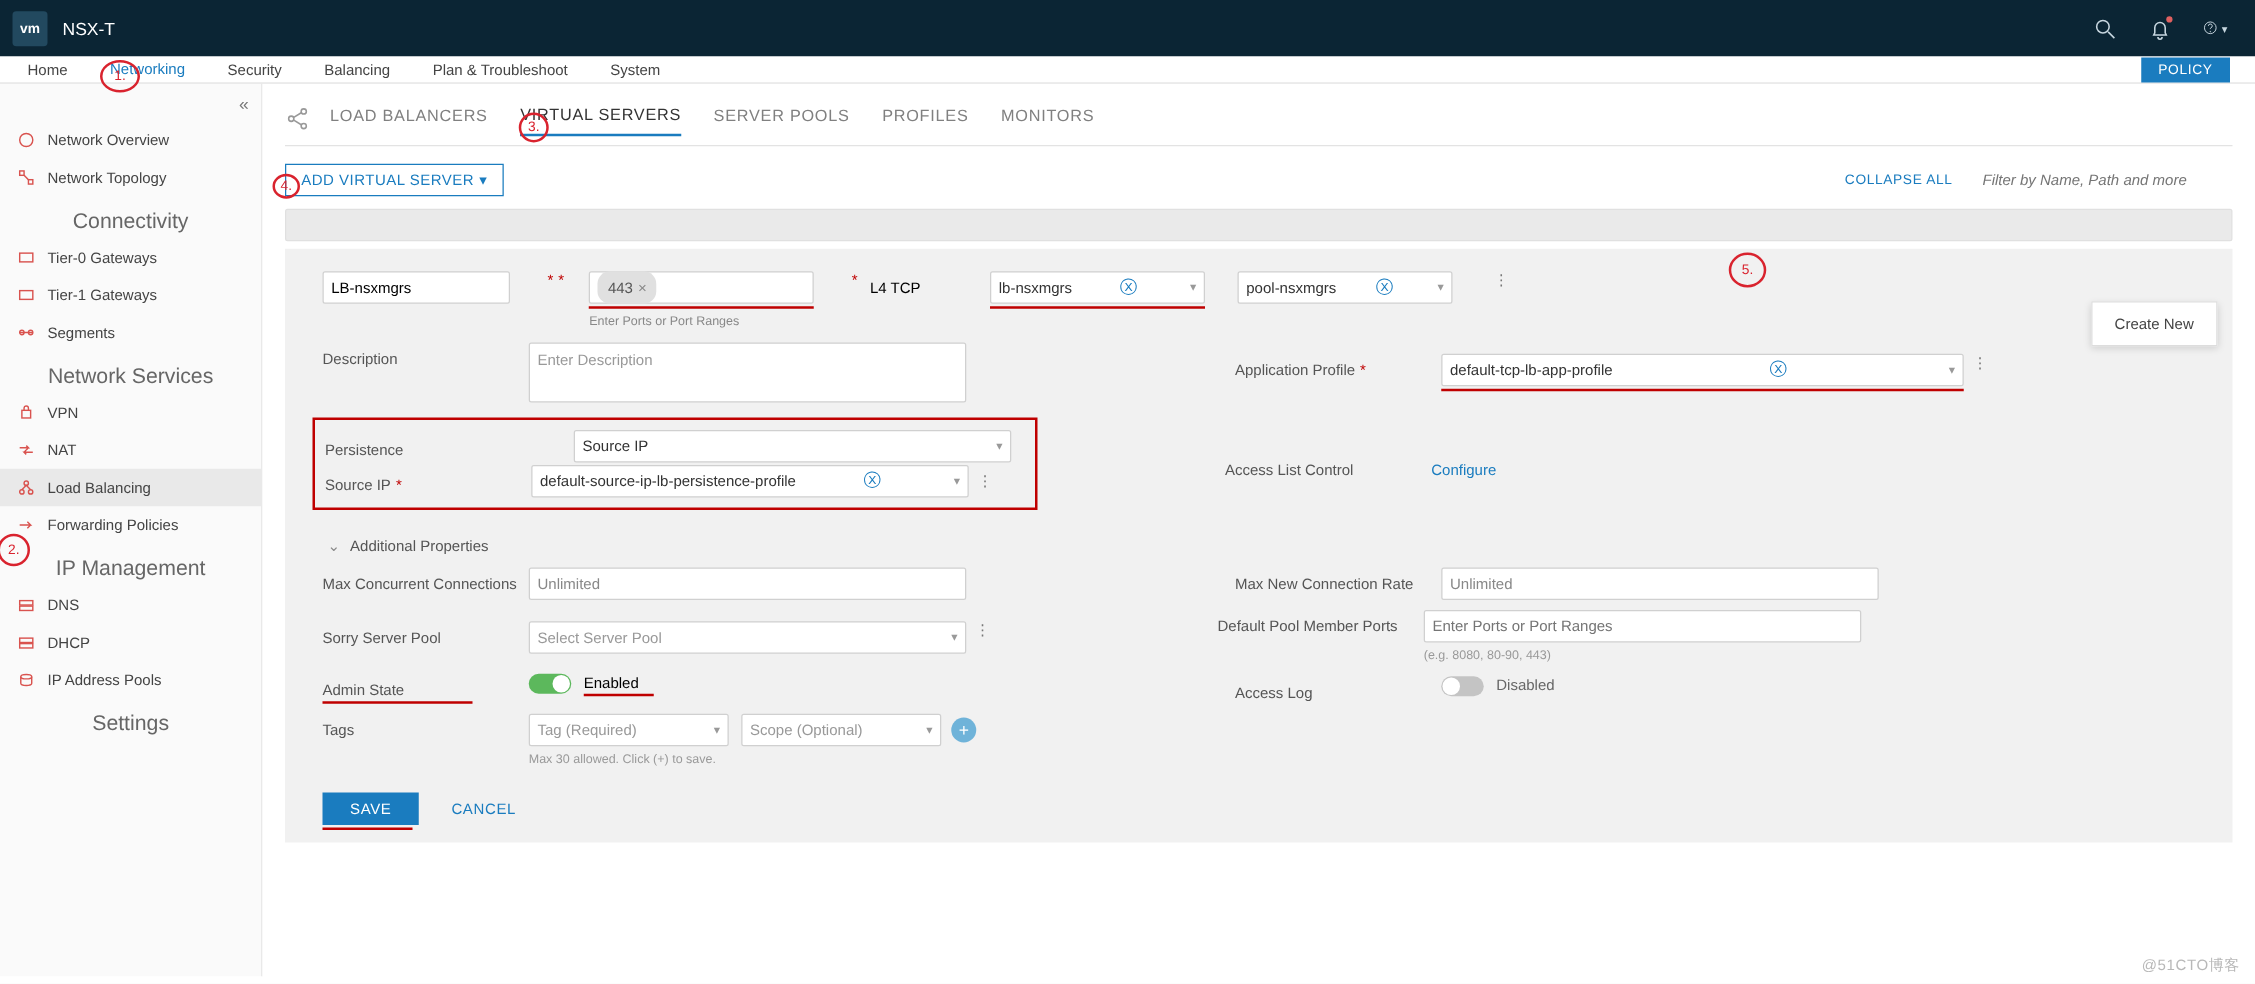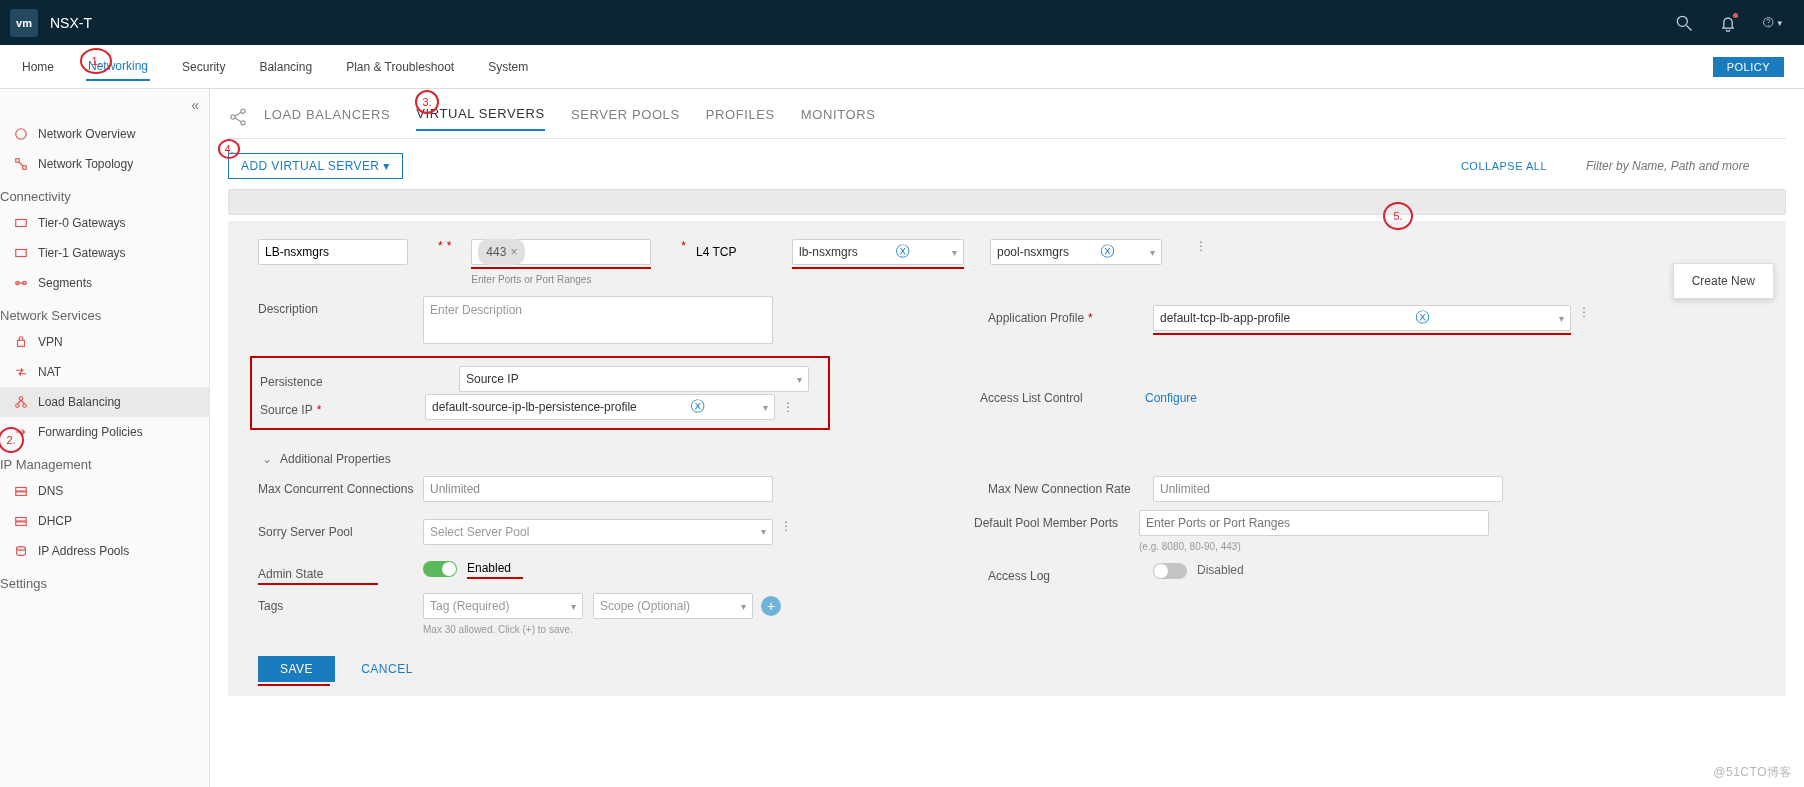--- a/index.html
+++ b/index.html
@@ -6,40 +6,40 @@
 body{background:#fff;width:1804px;height:787px;overflow:hidden;position:relative;}
 
 .topbar{height:45px;background:#0b2534;display:flex;align-items:center;color:#fff;padding:0 10px;}
 .topbar .logo{width:28px;height:28px;background:#22495f;border-radius:3px;display:flex;align-items:center;justify-content:center;font-weight:bold;font-size:11px;}
 .topbar .title{margin-left:12px;font-size:14px;}
 .topbar .spacer{flex:1;}
 .topbar .ticon{width:20px;height:20px;margin:0 12px;display:flex;align-items:center;justify-content:center;position:relative;}
 .topbar svg{stroke:#c7d6df;fill:none;stroke-width:1.5;}
 .bell-dot{position:absolute;top:0;right:0;width:5px;height:5px;border-radius:50%;background:#e06060;}
 
-.navrow{height:44px;border-bottom:1px solid #dcdcdc;display:flex;align-items:center;padding:0 20px;}
+.navrow{height:22px;border-bottom:1px solid #dcdcdc;display:flex;align-items:center;padding:0 20px;}
 .navrow .nitem{margin-right:30px;color:#444;cursor:pointer;padding:6px 2px;}
 .navrow .nitem.active{color:#1a7cbf;border-bottom:2px solid #1a7cbf;}
 .policy-badge{margin-left:auto;background:#1a7cbf;color:#fff;padding:4px 14px;font-size:11px;letter-spacing:.5px;}
 
 .wrap{display:flex;height:calc(787px - 45px - 28px);}
 .sidebar{width:210px;border-right:1px solid #e3e3e3;background:#fafafa;padding-top:8px;overflow:hidden;}
 .sidebar .collapse-btn{text-align:right;padding:0 10px 6px 0;color:#777;font-size:14px;}
-.sb-group{padding:10px 14px 4px 0;color:#666;font-size:13px;}
+.sb-group{padding:10px 14px 4px 14px;color:#666;font-size:17px;text-align:center;}
 .sb-item{padding:8px 14px;color:#444;cursor:pointer;display:flex;align-items:center;}
 .sb-item.active{background:#e9e9e9;}
 .sb-icon{width:14px;height:14px;margin-right:10px;}
 .sb-icon svg{stroke:#d9534f;stroke-width:1.3;fill:none;}
 .content{flex:1;padding:10px 18px;overflow:hidden;position:relative;background:#fff;}
 
 .tabs{display:flex;align-items:center;border-bottom:1px solid #e3e3e3;height:40px;}
 .tabs .share-ic{width:26px;margin-right:10px;}
 .tabs .tab{margin-right:26px;color:#808080;letter-spacing:.6px;font-size:13px;padding-bottom:8px;cursor:pointer;}
 .tabs .tab.active{color:#333;border-bottom:2px solid #1a7cbf;}
-.toolbar{display:flex;align-items:center;margin:14px 0 10px 0;gap:15px;}
+.toolbar{display:flex;align-items:center;margin:14px 0 10px 0;}
 .add-btn{color:#1a7cbf;border:1px solid #1a7cbf;background:#fff;padding:5px 12px;font-size:11px;letter-spacing:.4px;cursor:pointer;}
 .toolbar .sp{flex:1;}
 .toolbar .link{color:#1a7cbf;font-size:11px;letter-spacing:.5px;cursor:pointer;margin-right:24px;}
 .filter{color:#6d28d9;border:none;outline:none;width:200px;font-style:italic;}
 
 .greybar{height:26px;background:#eaeaea;border:1px solid #e0e0e0;border-radius:2px;margin-bottom:6px;}
 
 .formpanel{background:#f1f1f1;padding:18px 30px 10px 30px;}
 .row{display:flex;align-items:flex-start;margin-bottom:10px;}
 .cell{display:flex;flex-direction:column;margin-right:26px;}

